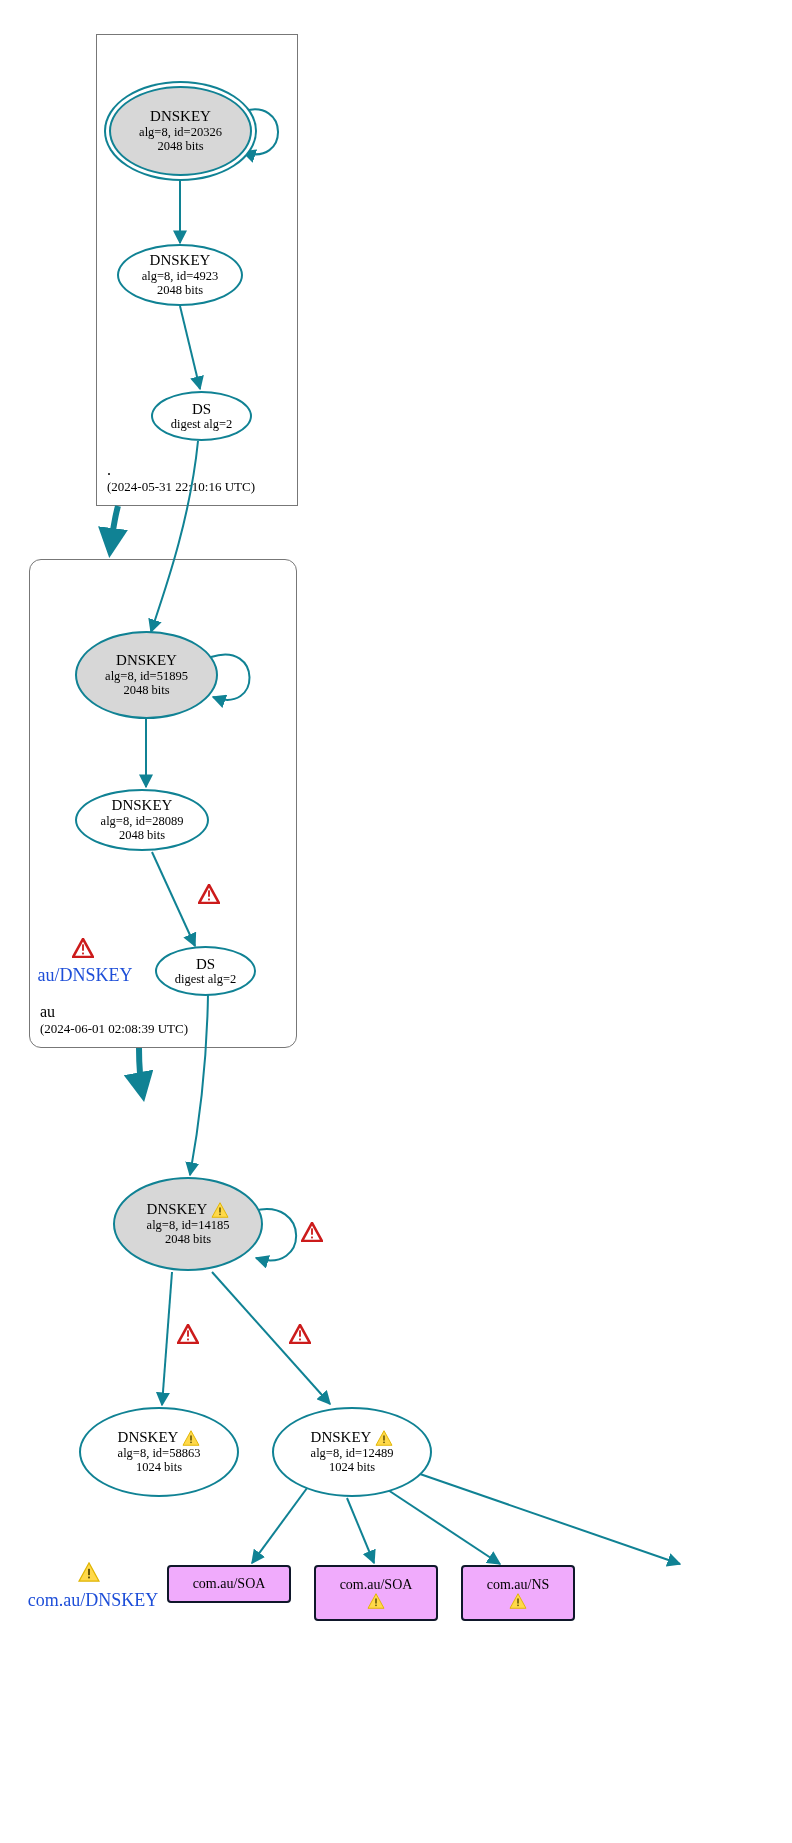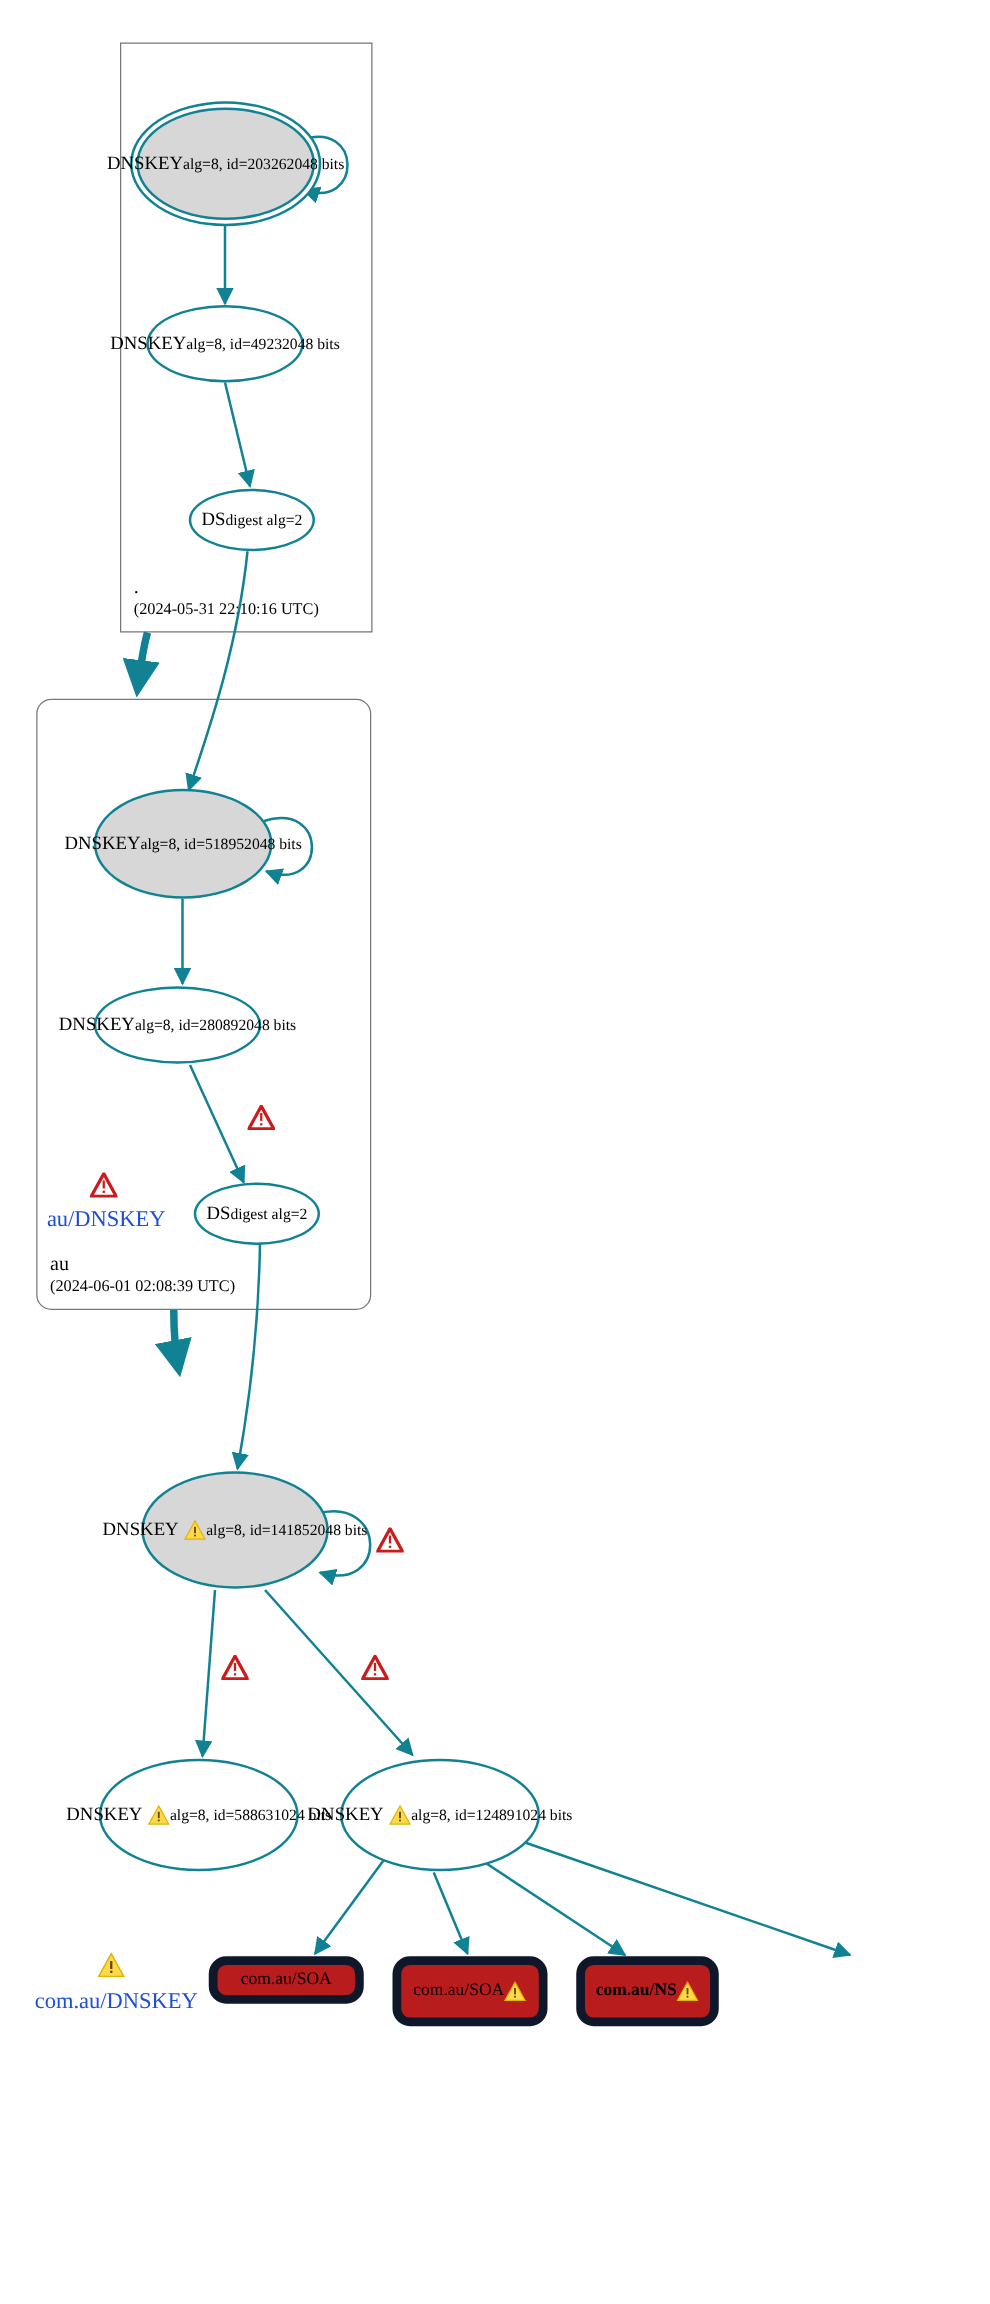--- a/index.html
+++ b/index.html
@@ -34,39 +34,39 @@
   .zone-label .ts {
     display: block;
     font-size: 13px;
   }
 
   .node {
     position: absolute;
     box-sizing: border-box;
     text-align: center;
     display: flex;
-    flex-direction: row;
+    flex-direction: column;
     justify-content: center;
     align-items: center;
   }
   .ellipse {
     border: 2px solid #108294;
     border-radius: 50%;
     background: #fff;
   }
   .ellipse.filled {
     background: #d7d7d7;
   }
   .ellipse.double {
     box-shadow: 0 0 0 3px #fff, 0 0 0 5px #108294;
   }
   .rrect {
-    border: 7px solid #0f172a;
-    border-radius: 14px;
-    background: #b91c1c;
+    border: 2px solid #0f172a;
+    border-radius: 4px;
+    background: #f0abfc;
   }
   .ghost {
     color: #1d4ed8;
     font-size: 18px;
   }
   .title {
     font-size: 15px;
     line-height: 1.1;
     white-space: nowrap;
   }
@@ -267,21 +267,21 @@
     <div class="title" style="font-size:14px;">com.au/SOA</div>
     <span class="warn-tri">
       <svg viewBox="0 0 24 22">
           <path d="M12 1 L23 21 L1 21 Z" fill="#ffd94a" stroke="#e0b400" stroke-width="1.3"></path>
           <rect x="11" y="7.5" width="2" height="7" fill="#5a4a00"></rect>
           <rect x="11" y="16" width="2" height="2" fill="#5a4a00"></rect>
         </svg>
     </span>
   </div>
 
-  <div class="node rrect" style="left:461px; top:1565px; width:114px; height:56px;font-weight:bold;">
+  <div class="node rrect" style="left:461px; top:1565px; width:114px; height:56px;">
     <div class="title" style="font-size:14px;">com.au/NS</div>
     <span class="warn-tri">
       <svg viewBox="0 0 24 22">
           <path d="M12 1 L23 21 L1 21 Z" fill="#ffd94a" stroke="#e0b400" stroke-width="1.3"></path>
           <rect x="11" y="7.5" width="2" height="7" fill="#5a4a00"></rect>
           <rect x="11" y="16" width="2" height="2" fill="#5a4a00"></rect>
         </svg>
     </span>
   </div>
 

